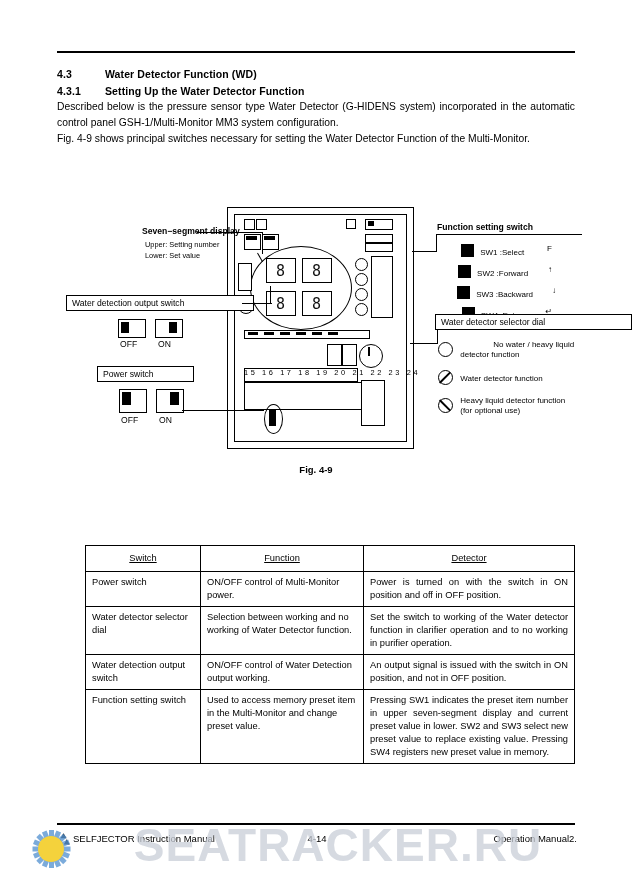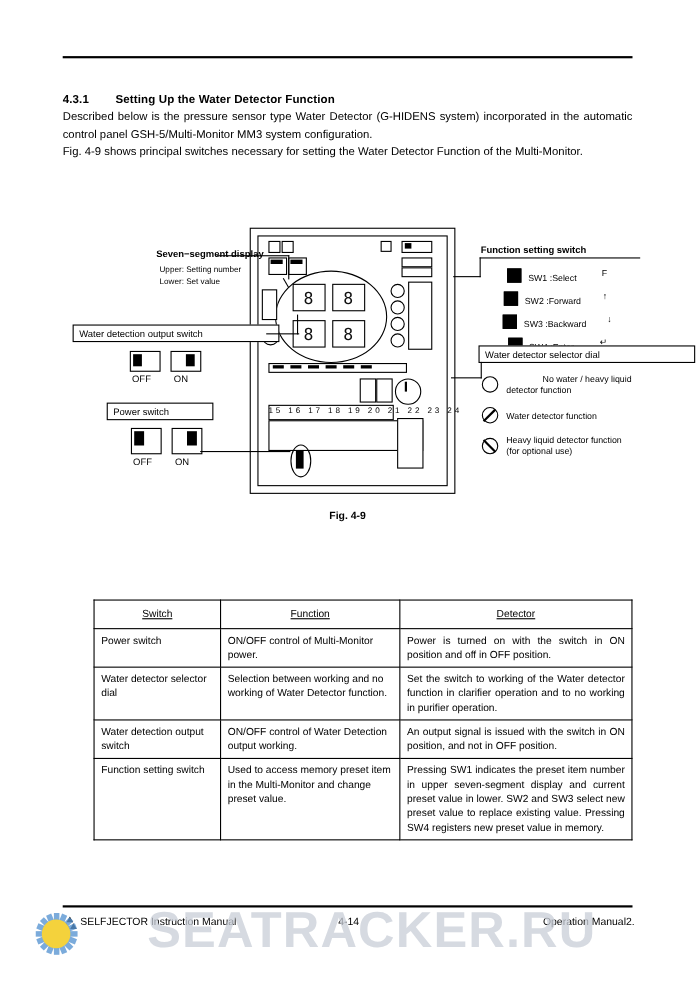--- a/index.html
+++ b/index.html
@@ -80,25 +80,28 @@
   .wm-sun i{position:absolute;left:50%;top:50%;width:5px;height:38px;margin-left:-2.5px;margin-top:-19px;background:rgba(90,150,210,.8);}
   .wm-core{position:absolute;left:50%;top:50%;width:26px;height:26px;margin:-13px 0 0 -13px;border-radius:50%;background:#f4d23c;}
 </style>
 </head>
 <body>
 
 <div class="page">
 
   <div class="rule-top"></div>
 
+  <div class="sec-head" id="sec43">
+    <span class="num">4.3</span><span>Water Detector Function (WD)</span>
+  </div>
   <div class="sec-head" id="sec431">
     <span class="num">4.3.1</span><span>Setting Up the Water Detector Function</span>
   </div>
 
-  <div class="body-par" id="par1">Described below is the pressure sensor type Water Detector (G-HIDENS system) incorporated in the automatic control panel GSH-5/Multi-Monitor MM3 system configuration.</div>
+  <div class="body-par" id="par1">Described below is the pressure sensor type Water Detector (G-HIDENS system) incorporated in the automatic control panel GSH-1/Multi-Monitor MM3 system configuration.</div>
   <div class="body-par" id="par2">Fig. 4-9 shows principal switches necessary for setting the Water Detector Function of the Multi-Monitor.</div>
 
   <div class="figwrap">
 
     <div class="panel">
       <div class="inner"></div>
 
       <div class="sml" style="left:16px;top:11px;width:9px;height:9px;"></div>
       <div class="sml" style="left:28px;top:11px;width:9px;height:9px;"></div>
       <div class="sml" style="left:118px;top:11px;width:8px;height:8px;"></div>

